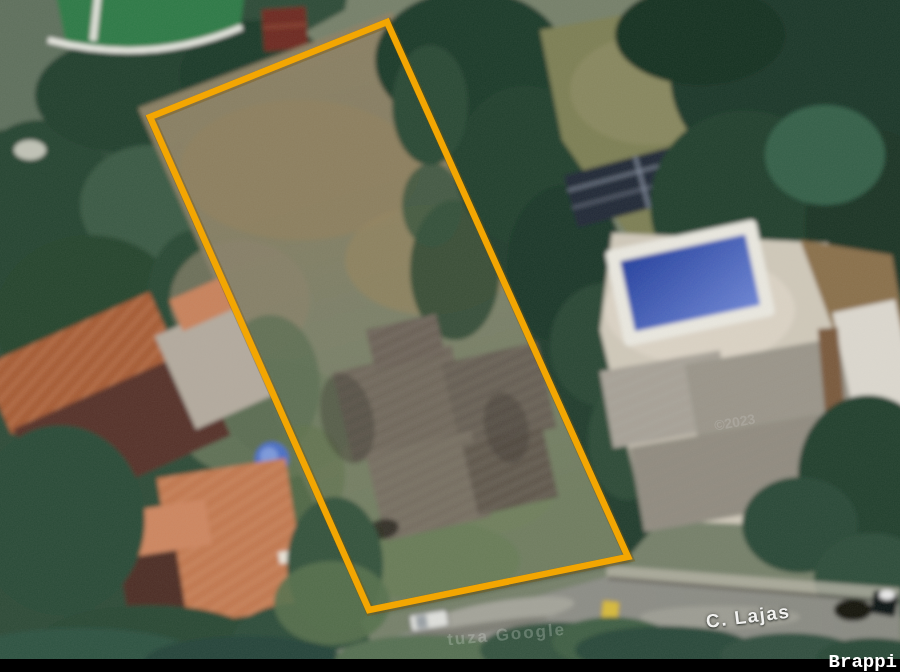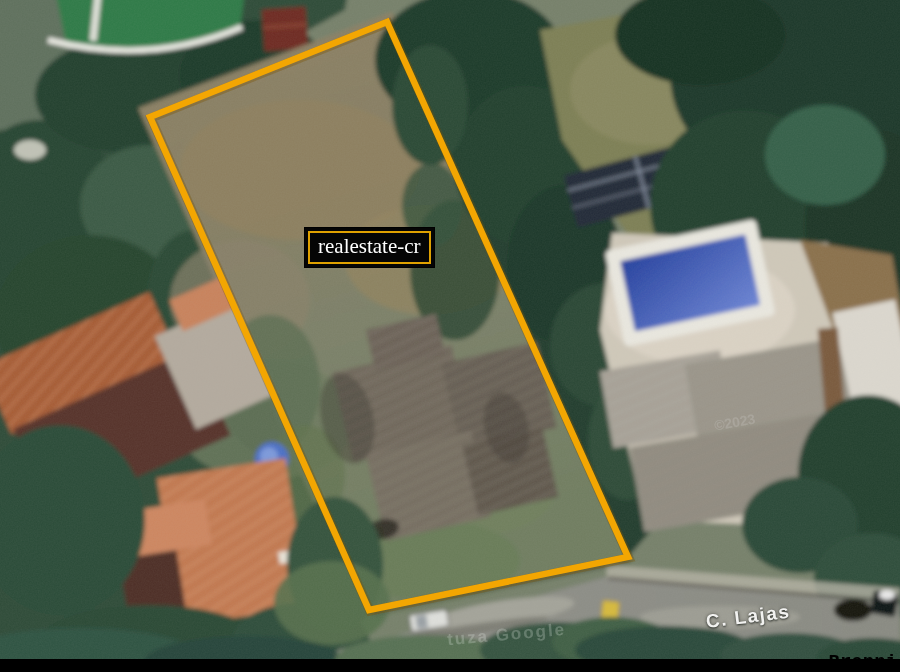--- a/index.html
+++ b/index.html
@@ -37,21 +37,21 @@
     position:absolute;left:714px;top:414px;z-index:5;
     color:rgba(240,240,235,.17);font-size:14px;font-weight:bold;
     transform:rotate(-10deg);white-space:nowrap;
   }
   
   .bottom-bar{
     position:absolute;left:0;right:0;bottom:0;height:13px;background:#000;z-index:7;
   }
   .brand-watermark{
     position:absolute;right:3px;bottom:0px;z-index:8;
-    color:#000000;font-family:"Liberation Mono","DejaVu Sans Mono",monospace;
+    color:#ffffff;font-family:"Liberation Mono","DejaVu Sans Mono",monospace;
     font-size:19px;font-weight:bold;line-height:20px;white-space:nowrap;
   }
 </style>
 </head>
 <body>
 
 <div class="stage">
 
   <svg width="900" height="672" viewBox="0 0 900 672">
     <defs>
@@ -260,23 +260,20 @@
     </g>
 
     <rect width="900" height="672" filter="url(#grain)" opacity="0.55"></rect>
 
     <g>
       <polygon points="388,23 151,118 370,611 629,558" fill="none" stroke="#7a5200" stroke-width="9" opacity="0.35"></polygon>
       <polygon points="387,22 150,117 369,610 628,557" fill="none" stroke="#F3A602" stroke-width="6.5" stroke-linejoin="miter"></polygon>
     </g>
   </svg>
 
-  <div class="prop-label">
-    <span class="inner">realestate-cr</span>
-  </div>
 
   <div class="street-label">C. Lajas</div>
 
   <div class="map-watermark">tuza Google</div>
   <div class="year-watermark">©2023</div>
 
   <div class="bottom-bar"></div>
   <div class="brand-watermark">Brappi</div>
 
 </div>

